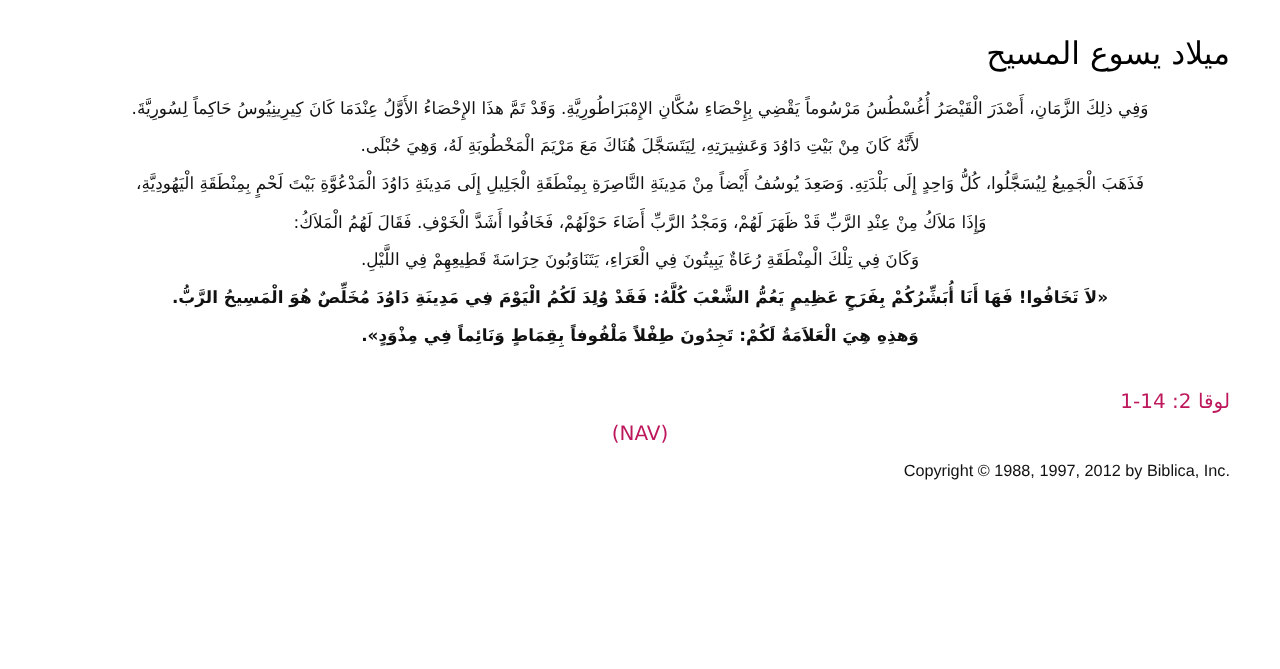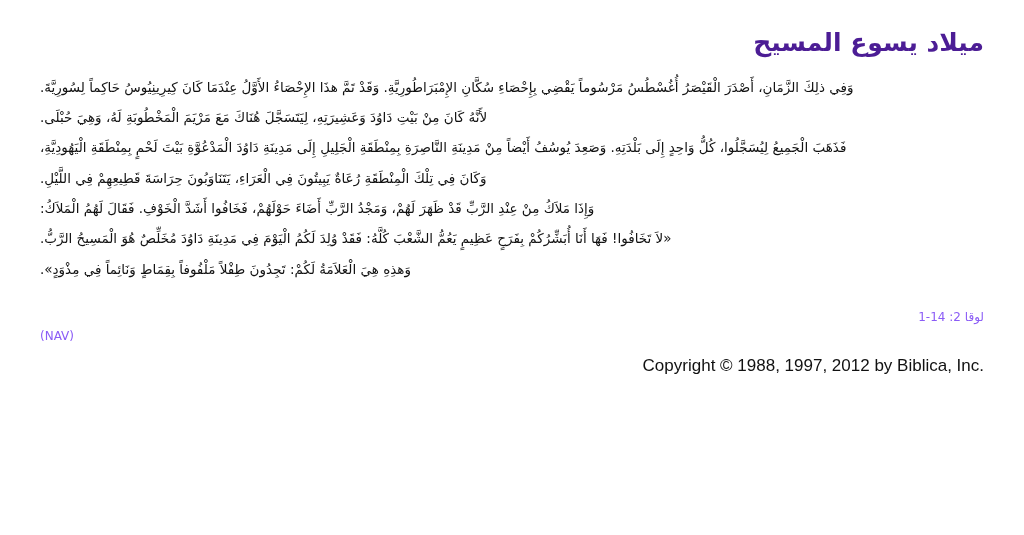--- a/index.html
+++ b/index.html
@@ -17,79 +17,79 @@
   .page {
     position: relative;
     width: 1024px;
     height: 535px;
     box-sizing: border-box;
     padding: 18px 40px 0 40px;
   }
   .doc-title {
     text-align: right;
     font-size: 25px;
-    font-weight: bold;
+    font-weight: normal;
     line-height: 1.35;
     margin: 8px 0 14px 0;
-    color: #4c1d95;
+    color: #000000;
     direction: rtl;
   }
   .verses {
     direction: rtl;
     text-align: right;
   }
   .verse {
     font-size: 13.5px;
     line-height: 1.95;
     margin: 0 0 4px 0;
     color: #111111;
-    text-align: left;
+    text-align: center;
     direction: rtl;
   }
   .verse.bold {
-    font-weight: normal;
+    font-weight: bold;
   }
   .ref-block {
     direction: rtl;
     text-align: right;
     margin-top: 26px;
-    font-size: 12px;
+    font-size: 16px;
     line-height: 1.6;
-    color: #8b5cf6;
+    color: #be185d;
   }
   .ref-line {
     margin: 0;
   }
   .ref-line.ltr {
     direction: ltr;
-    text-align: left;
+    text-align: center;
     unicode-bidi: isolate;
   }
   .copyright {
     direction: ltr;
     text-align: right;
-    font-size: 17px;
+    font-size: 13px;
     margin-top: 10px;
     color: #111111;
     font-family: "Liberation Sans", "DejaVu Sans", sans-serif;
   }
 </style>
 </head>
 <body>
 
 <div class="page">
 
   <h1 class="doc-title">ميلاد يسوع المسيح</h1>
 
   <div class="verses">
     <p class="verse">وَفِي ذلِكَ الزَّمَانِ، أَصْدَرَ الْقَيْصَرُ أُغُسْطُسُ مَرْسُوماً يَقْضِي بِإِحْصَاءِ سُكَّانِ الإِمْبَرَاطُورِيَّةِ. وَقَدْ تَمَّ هذَا الإِحْصَاءُ الأَوَّلُ عِنْدَمَا كَانَ كِيرِينِيُوسُ حَاكِماً لِسُورِيَّةَ.</p>
     <p class="verse">لأَنَّهُ كَانَ مِنْ بَيْتِ دَاوُدَ وَعَشِيرَتِهِ، لِيَتَسَجَّلَ هُنَاكَ مَعَ مَرْيَمَ الْمَخْطُوبَةِ لَهُ، وَهِيَ حُبْلَى.</p>
     <p class="verse">فَذَهَبَ الْجَمِيعُ لِيُسَجَّلُوا، كُلُّ وَاحِدٍ إِلَى بَلْدَتِهِ. وَصَعِدَ يُوسُفُ أَيْضاً مِنْ مَدِينَةِ النَّاصِرَةِ بِمِنْطَقَةِ الْجَلِيلِ إِلَى مَدِينَةِ دَاوُدَ الْمَدْعُوَّةِ بَيْتَ لَحْمٍ بِمِنْطَقَةِ الْيَهُودِيَّةِ،</p>
+    <p class="verse">وَإِذَا مَلاَكُ مِنْ عِنْدِ الرَّبِّ قَدْ ظَهَرَ لَهُمْ، وَمَجْدُ الرَّبِّ أَضَاءَ حَوْلَهُمْ، فَخَافُوا أَشَدَّ الْخَوْفِ. فَقَالَ لَهُمُ الْمَلاَكُ:</p>
     <p class="verse">وَكَانَ فِي تِلْكَ الْمِنْطَقَةِ رُعَاةٌ يَبِيتُونَ فِي الْعَرَاءِ، يَتَنَاوَبُونَ حِرَاسَةَ قَطِيعِهِمْ فِي اللَّيْلِ.</p>
-    <p class="verse">وَإِذَا مَلاَكُ مِنْ عِنْدِ الرَّبِّ قَدْ ظَهَرَ لَهُمْ، وَمَجْدُ الرَّبِّ أَضَاءَ حَوْلَهُمْ، فَخَافُوا أَشَدَّ الْخَوْفِ. فَقَالَ لَهُمُ الْمَلاَكُ:</p>
     <p class="verse bold">«لاَ تَخَافُوا! فَهَا أَنَا أُبَشِّرُكُمْ بِفَرَحٍ عَظِيمٍ يَعُمُّ الشَّعْبَ كُلَّهُ: فَقَدْ وُلِدَ لَكُمُ الْيَوْمَ فِي مَدِينَةِ دَاوُدَ مُخَلِّصٌ هُوَ الْمَسِيحُ الرَّبُّ.</p>
     <p class="verse bold">وَهذِهِ هِيَ الْعَلاَمَةُ لَكُمْ: تَجِدُونَ طِفْلاً مَلْفُوفاً بِقِمَاطٍ وَنَائِماً فِي مِذْوَدٍ».</p>
   </div>
 
   <div class="ref-block">
     <p class="ref-line">
       <span>لوقا 2:</span>
       <span>14-1</span>
     </p>
     <p class="ref-line ltr">(NAV)</p>

